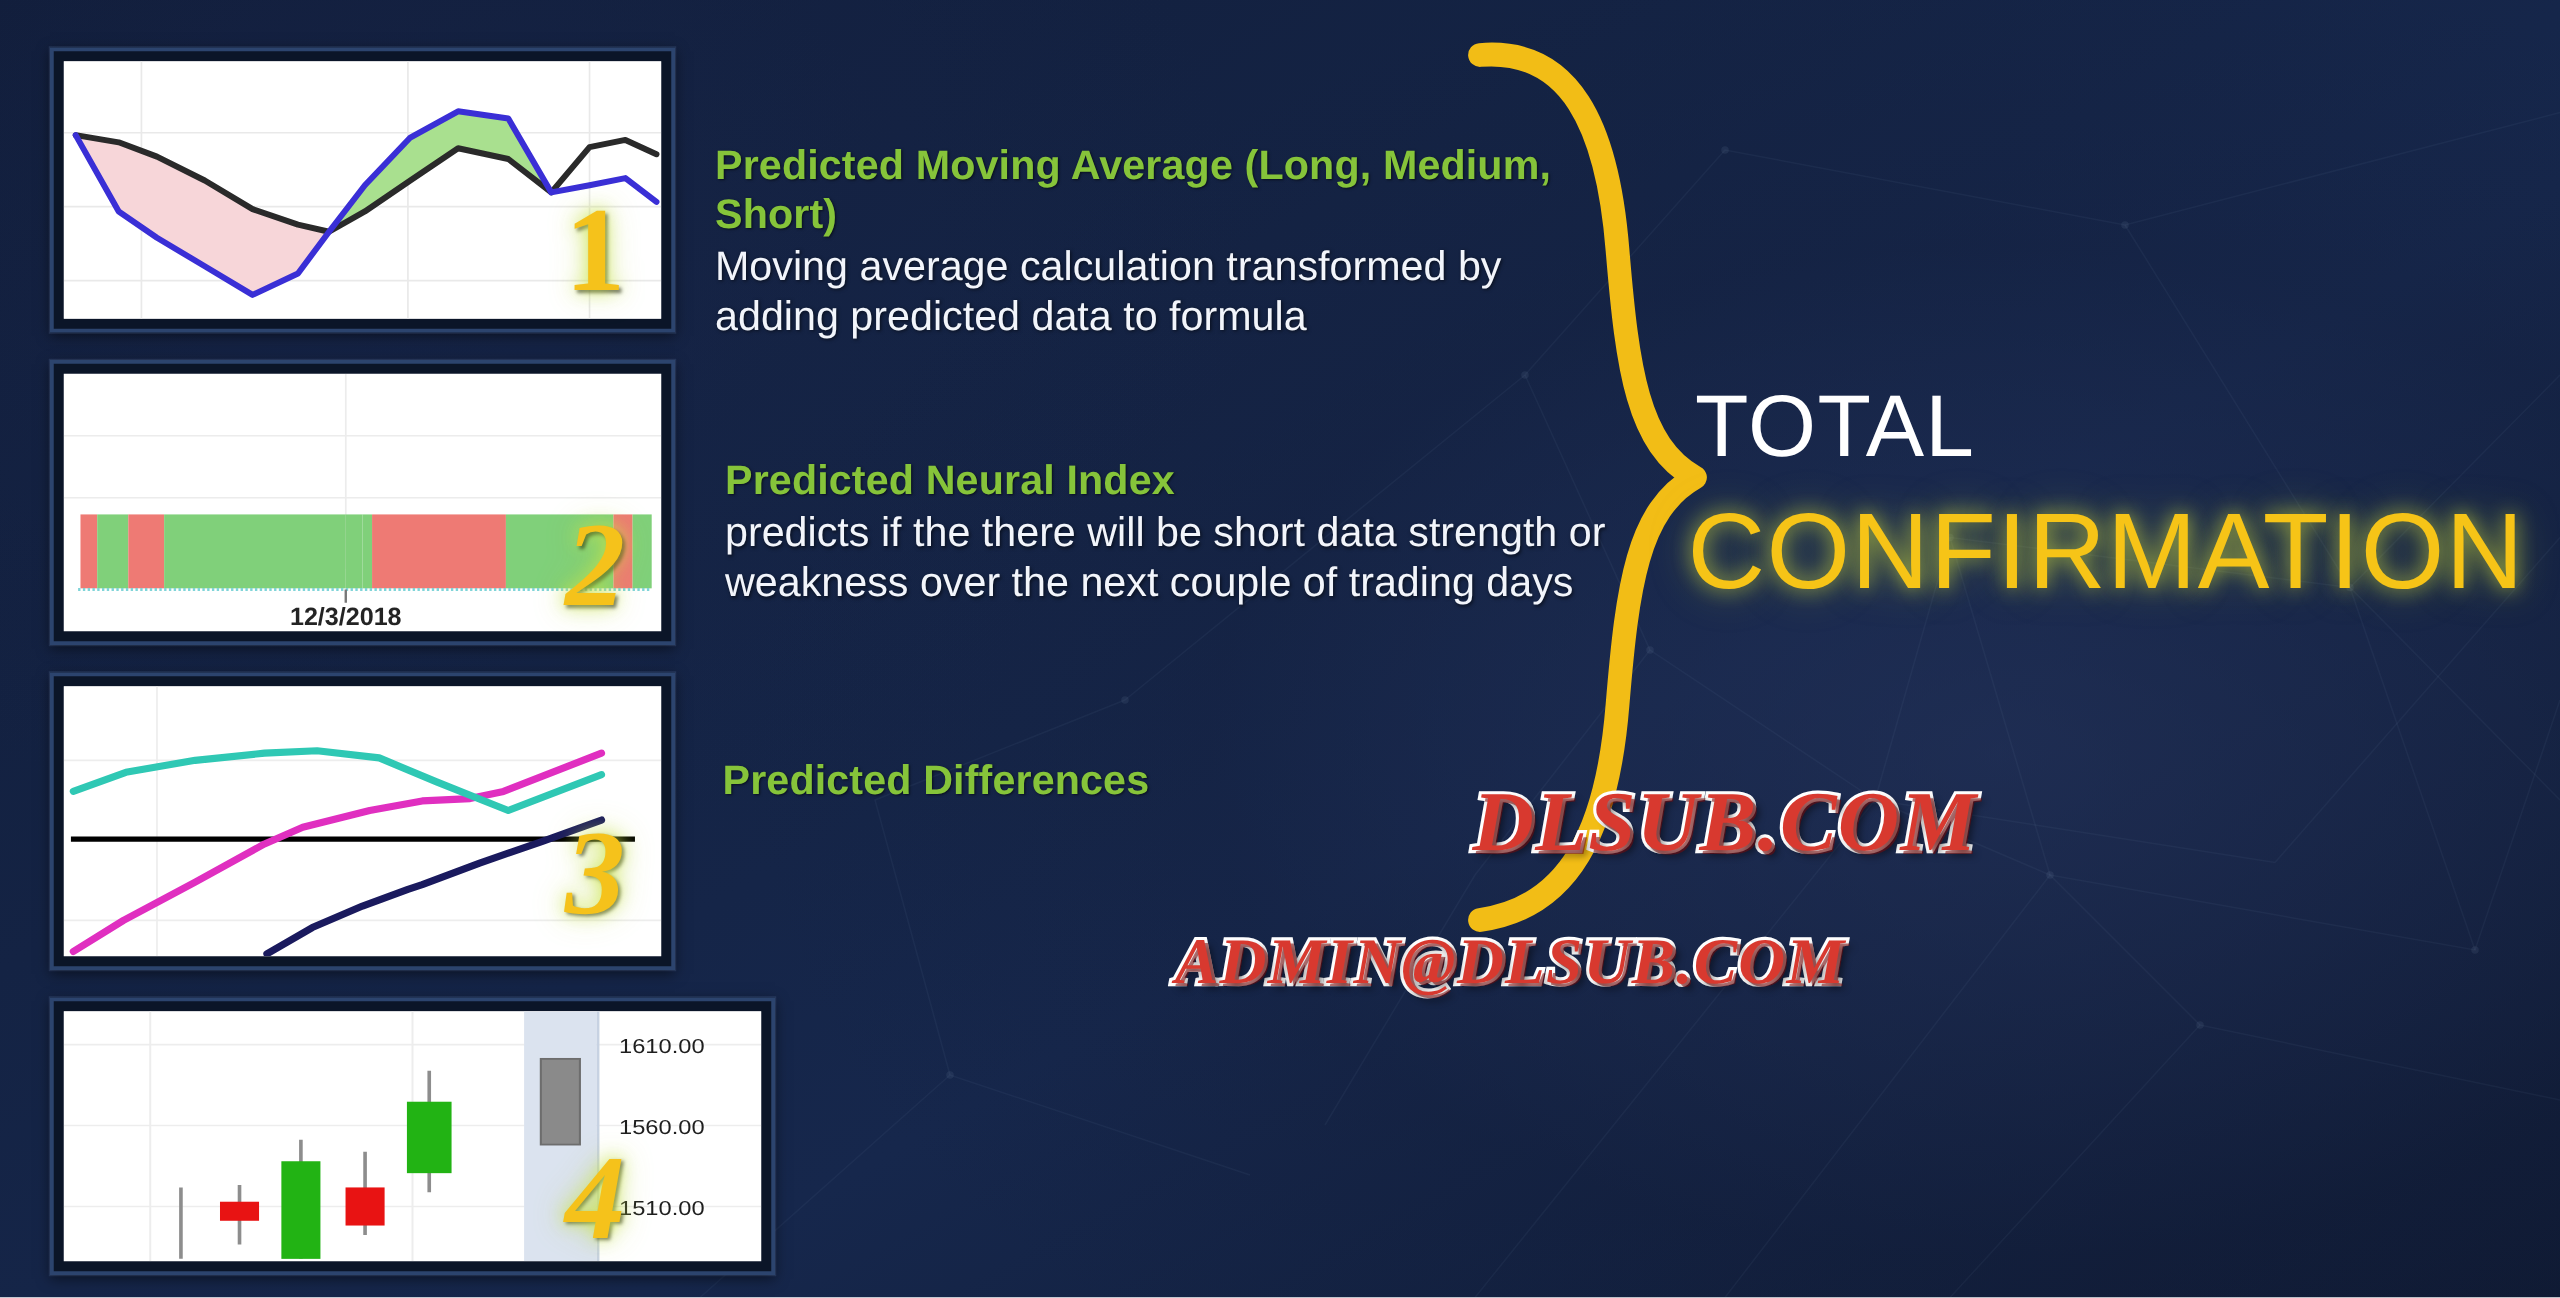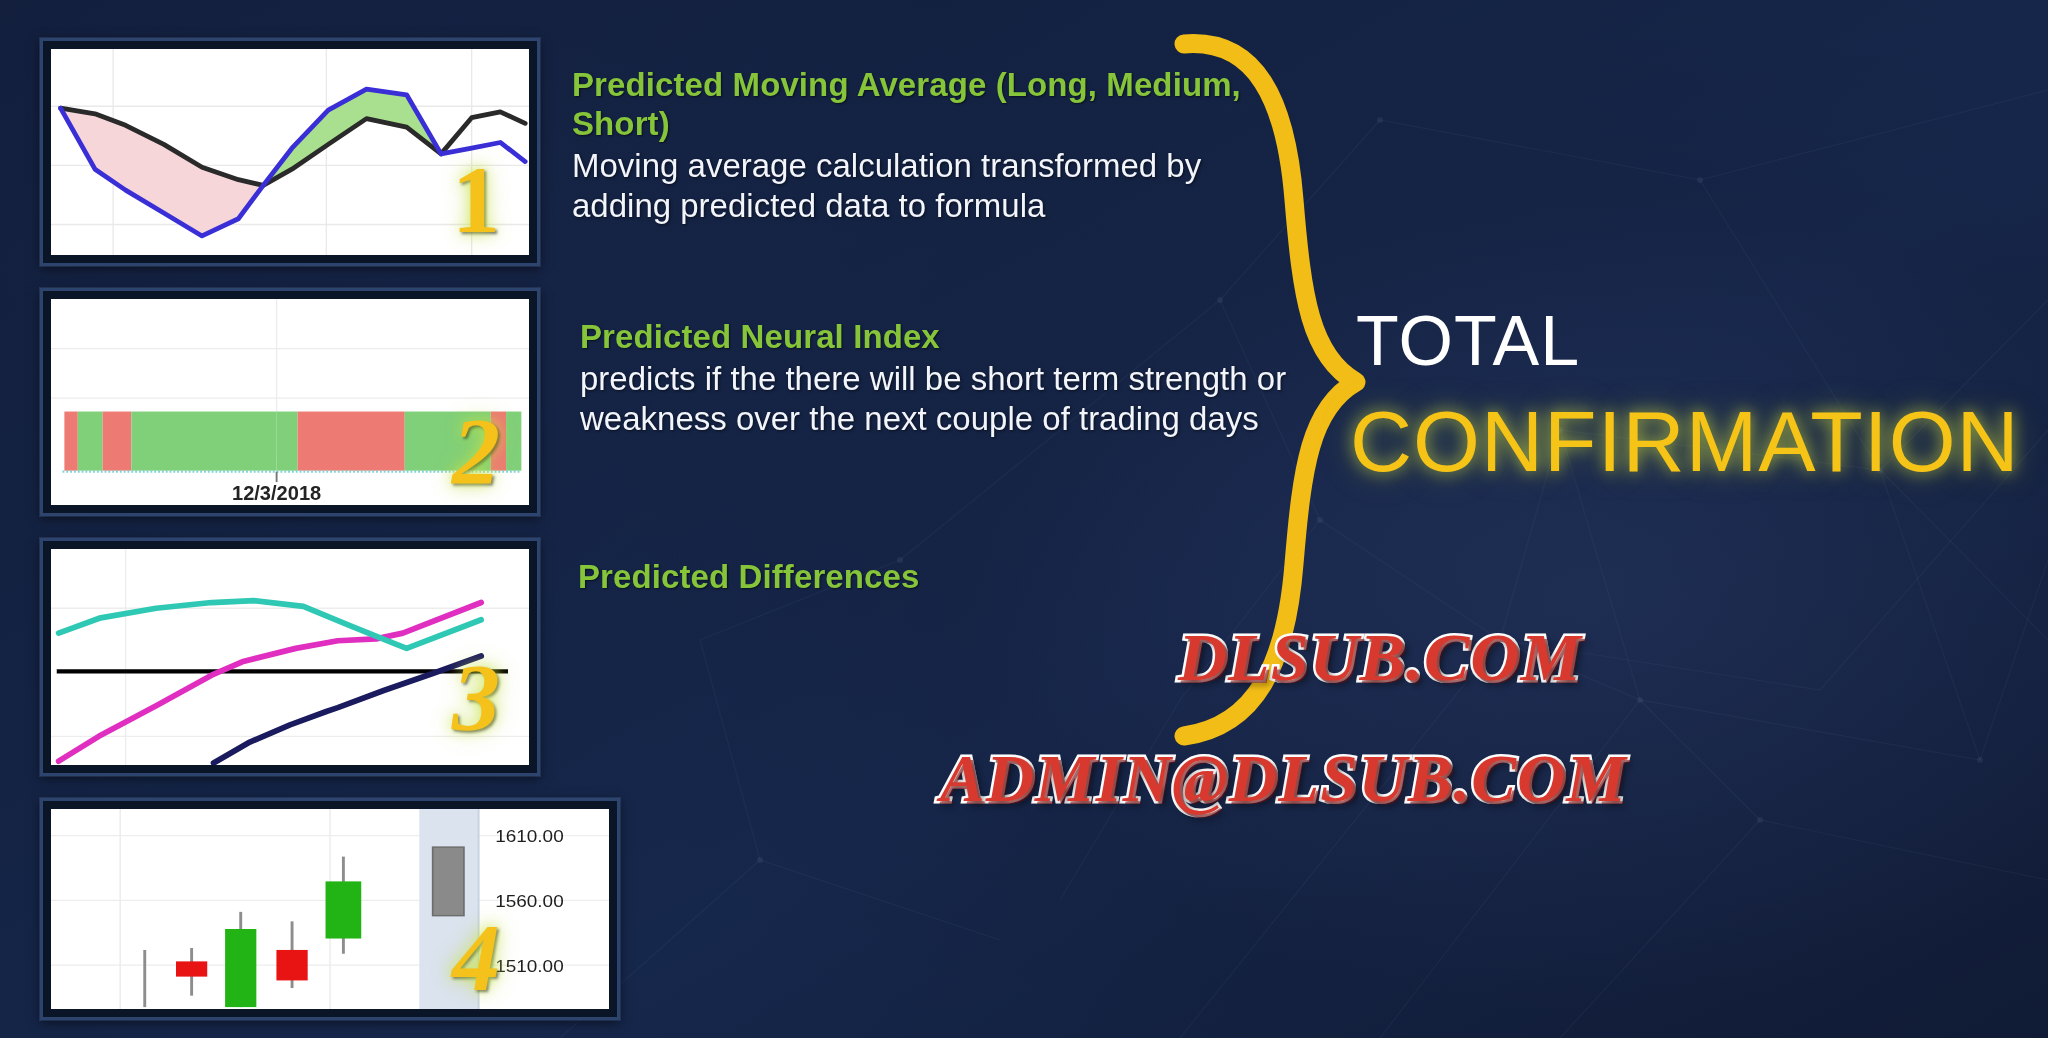--- a/index.html
+++ b/index.html
@@ -49,21 +49,21 @@
     text-shadow: 0 0 14px rgba(205,230,70,0.85), 0 0 26px rgba(180,210,60,0.45), 2px 2px 3px rgba(0,0,0,0.6);
     line-height: 1;
     z-index: 6;
   }
   #num1 { left: 452px; top: 152px; font-size: 96px; font-style: normal; }
   #num2 { left: 452px; top: 404px; font-size: 96px; }
   #num3 { left: 452px; top: 650px; font-size: 96px; }
   #num4 { left: 452px; top: 910px; font-size: 96px; }
 
   
-  .block { position: absolute; left: 572px; width: 710px; z-index: 5; }
+  .block { position: absolute; left: 572px; width: 710px; z-index: 5; margin-top: 47px; }
   #block1 { top: 66px; }
   #block2 { top: 318px; left: 580px; }
   #block3 { top: 558px; left: 578px; }
   #block4 { top: 830px; left: 580px; }
 
   .block h2 {
     color: #86c43a;
     font-size: 33px;
     font-weight: bold;
     line-height: 1.18;
@@ -112,21 +112,21 @@
     letter-spacing: 1px;
     white-space: nowrap;
     z-index: 9;
     -webkit-text-stroke: 5px #ffffff;
     paint-order: stroke fill;
     text-shadow:
        3px 3px 0 rgba(120,10,10,0.55),
        5px 5px 6px rgba(0,0,0,0.45);
   }
   #wm1 { left: 1178px; top: 618px; font-size: 68px; }
-  #wm2 { left: 940px;  top: 740px; font-size: 67px; }
+  #wm2 { left: 940px;  top: 740px; font-size: 52px; }
 </style>
 </head>
 <body>
 
 <div id="stage">
 
   <svg id="mesh" viewBox="0 0 2048 1038" preserveAspectRatio="none">
     <g stroke="#9fb6da" stroke-opacity="0.10" stroke-width="1.2" fill="none">
       <path d="M1380 1038 L1640 700 L1980 760 L2048 560"></path>
       <path d="M1180 1038 L1500 640 L1820 690 L2048 430"></path>
@@ -269,21 +269,21 @@
   </div>
   <div class="numeral" id="num4">4</div>
 
   <div class="block" id="block1">
     <h2>Predicted Moving Average (Long, Medium, Short)</h2>
     <p>Moving average calculation transformed by adding predicted data to formula</p>
   </div>
 
   <div class="block" id="block2">
     <h2>Predicted Neural Index</h2>
-    <p>predicts if the there will be short term strength or weakness over the next couple of trading days</p>
+    <p>predicts if the there will be short data strength or weakness over the next couple of trading days</p>
   </div>
 
   <div class="block" id="block3">
     <h2>Predicted Differences</h2>
   </div>
 
 
   <svg id="brace" viewBox="0 0 230 740" preserveAspectRatio="none">
     <path d="M24 14 C 96 8, 126 70, 134 170 C 142 266, 150 326, 196 352
              C 150 378, 142 438, 134 534 C 126 634, 96 696, 24 706" fill="none" stroke="#f2bd16" stroke-width="19" stroke-linecap="round" stroke-linejoin="round"></path>

